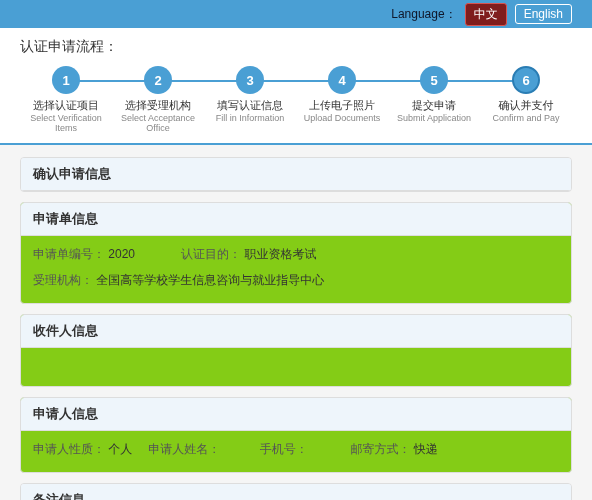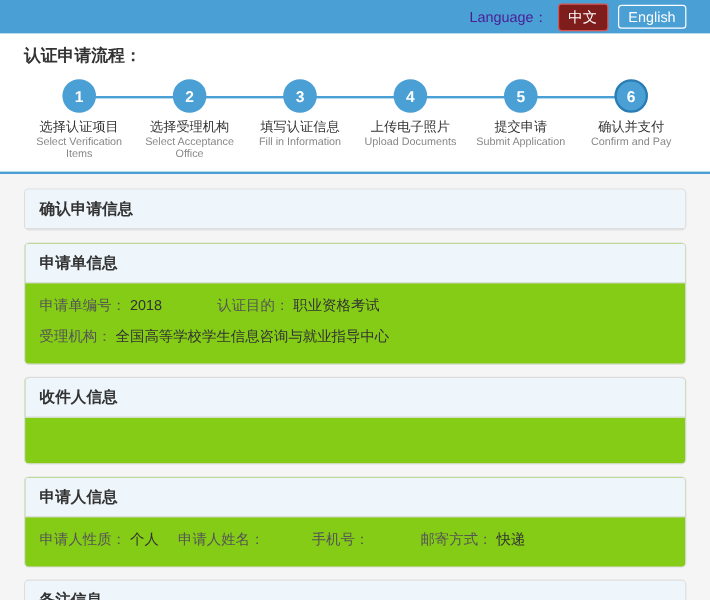--- a/index.html
+++ b/index.html
@@ -16,21 +16,21 @@
     .top-bar {
       background: #4a9fd4;
       height: 28px;
       display: flex;
       align-items: center;
       justify-content: flex-end;
       padding: 0 20px;
       gap: 8px;
     }
     .top-bar .lang-label {
-      color: #4c1d95;
+      color: #0f172a;
       font-size: 12px;
     }
     .lang-btn {
       padding: 2px 8px;
       font-size: 12px;
       border: 1px solid #fff;
       border-radius: 3px;
       cursor: pointer;
       background: transparent;
       color: #fff;
@@ -42,21 +42,21 @@
     }
 
     
     .steps-container {
       background: #fff;
       border-bottom: 2px solid #4a9fd4;
       padding: 10px 20px 0 20px;
     }
     .steps-title {
       font-size: 14px;
-      font-weight: bold;
+      font-weight: normal;
       color: #333;
       margin-bottom: 10px;
     }
     .steps-row {
       display: flex;
       align-items: flex-start;
       justify-content: space-between;
       position: relative;
       padding-bottom: 10px;
     }
@@ -222,21 +222,21 @@
   <div class="section-box">
     <div class="section-header">确认申请信息</div>
   </div>
 
   <div class="section-box">
     <div class="section-header">申请单信息</div>
     <div class="section-body">
       <div class="info-row">
         <span class="info-item">
           <span class="label">申请单编号：</span>
-          <span class="value">2018</span>
+          <span class="value">2020</span>
           <span class="blurred">&nbsp;&nbsp;&nbsp;&nbsp;&nbsp;&nbsp;&nbsp;&nbsp;</span>
         </span>
         <span class="info-item">
           <span class="label">认证目的：</span>
           <span class="value">职业资格考试</span>
         </span>
         <span class="info-item">
           <span class="label">受理机构：</span>
           <span class="value">全国高等学校学生信息咨询与就业指导中心</span>
         </span>

